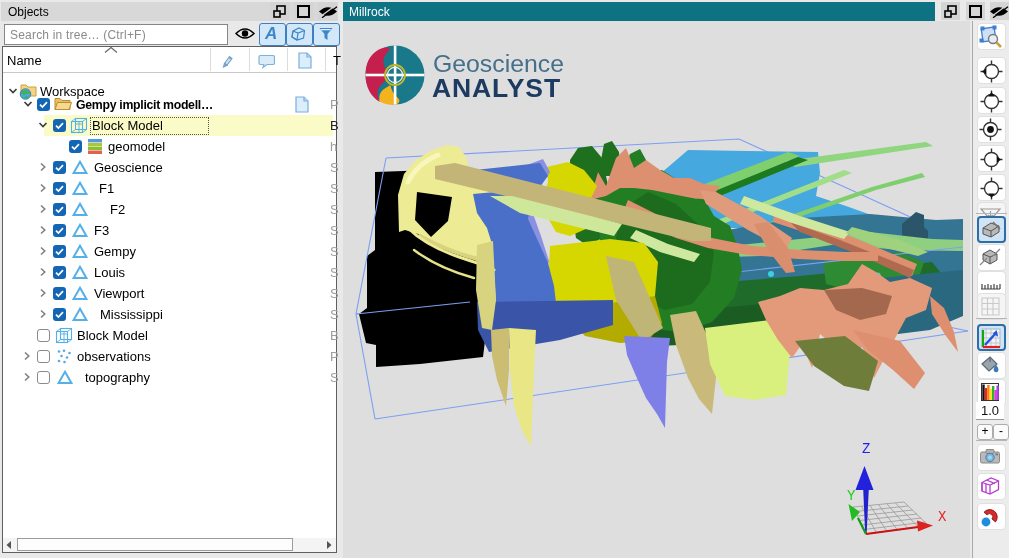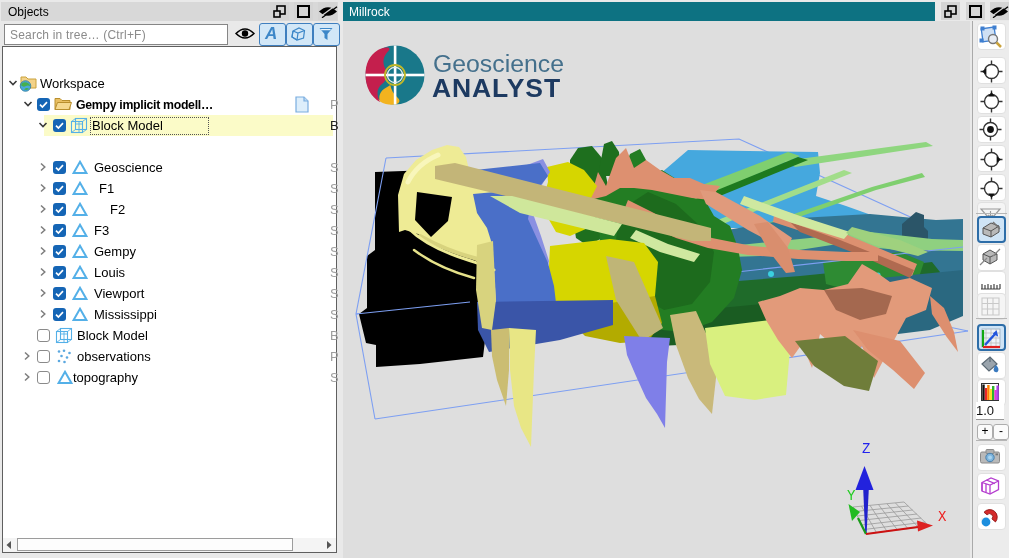--- a/index.html
+++ b/index.html
@@ -49,22 +49,47 @@
 <div class="tbtn" style="left:294px" id="bmax1"></div>
 <div class="tbtn" style="left:318px" id="beye1"></div>
 <div id="search" class="abs">
     <span>Search in tree… (Ctrl+F)</span>
   </div>
 <div id="eyebtn" class="abs" style="left:231px;top:23px;width:26px;height:21px;"></div>
 <div class="bluebtn" style="left:259px" id="bbA"></div>
 <div class="bluebtn" style="left:286px" id="bbCube"></div>
 <div class="bluebtn" style="left:313px" id="bbFun"></div>
 <div id="panel" class="abs">
+  <div id="phead">
+    <span style="position:absolute;left:4px;top:6px;font-size:13px;">Name</span>
+    <svg style="position:absolute;left:101px;top:0px" width="14" height="6" viewBox="0 0 14 6">
+        <path d="M1 5.5 L7 0.5 L13 5.5" fill="none" stroke="#6e6e6e" stroke-width="1.3"></path>
+      </svg>
+    <div class="colline" style="left:207px"></div>
+    <div class="colline" style="left:246px"></div>
+    <div class="colline" style="left:284px"></div>
+    <div class="colline" style="left:322px"></div>
+    <svg style="position:absolute;left:216px;top:7px" width="15" height="15" viewBox="0 0 15 15">
+        <g fill="#cfe3f3" stroke="#6f9fca" stroke-width="1.1">
+          <path d="M5.5 9.5 L10.5 2.5 L13 4.5 L8 11 Z"></path>
+          <path d="M5.5 9.5 L4.5 13 L8 11.3 Z" fill="#9db8d0"></path>
+        </g>
+        <circle cx="11" cy="4.2" r="0.9" fill="#6f9fca"></circle>
+      </svg>
+    <svg style="position:absolute;left:255px;top:7px" width="17" height="15" viewBox="0 0 17 15">
+        <path d="M2 1.5 h13 a1.5 1.5 0 0 1 1.5 1.5 v6 a1.5 1.5 0 0 1 -1.5 1.5 h-6 l-4 3 l0.8 -3 h-3.3 a1.5 1.5 0 0 1 -1.5 -1.5 v-6 a1.5 1.5 0 0 1 1.5 -1.5 Z" fill="#d9ecf8" stroke="#7fb2dd" stroke-width="1.2"></path>
+      </svg>
+    <svg style="position:absolute;left:295px;top:5px" width="14" height="17" viewBox="0 0 14 17">
+        <path d="M1 1 L9 1 L13 5 L13 16 L1 16 Z" fill="#ddeefb" stroke="#7aade0" stroke-width="1.2"></path>
+        <path d="M9 1 L9 5 L13 5" fill="none" stroke="#7aade0" stroke-width="1.2"></path>
+      </svg>
+    <span style="position:absolute;left:330px;top:6px;font-size:13px;">T</span>
+  </div>
   <div id="rows" style="position:absolute;left:-3px;top:26px;width:336px;height:400px;">
-      <div class="row" style="top:0px">
+      <div class="row" style="top:8px">
         <svg class="exp" style="left:8px" width="10" height="10" viewBox="0 0 10 10">
           <path d="M1.5 3 L5 6.5 L8.5 3" fill="none" stroke="#3b3b3b" stroke-width="1.6"></path>
         </svg>
         <svg class="exp" style="left:19px;top:1px" width="19" height="18" viewBox="0 0 19 18">
           <path d="M2 3 L7 3 L9 5 L17 5 L17 14 L2 14 Z" fill="#f3d289" stroke="#caa23c" stroke-width="1"></path>
           <circle cx="6.5" cy="12" r="5.3" fill="#4aa8dc"></circle>
           <path d="M2.5 9.5 Q5 7.5 8 8.5 Q11 9.5 11.3 12.5 Q9 11 7 12 Q4.5 13.5 2.2 11.5 Z" fill="#46b04e"></path>
           <path d="M5 15.5 Q7.5 16.5 10 15 Q9 13.5 7 14 Z" fill="#46b04e"></path>
           <circle cx="6.5" cy="12" r="5.3" fill="none" stroke="#2f7d99" stroke-width="0.8"></circle>
         </svg>
@@ -99,20 +124,33 @@
         <svg class="exp" style="left:70px;top:2px" width="18" height="17" viewBox="0 0 18 17">
           <g fill="none" stroke="#54b0e8" stroke-width="1.1">
             <rect x="1.5" y="4.5" width="11" height="11"></rect>
             <rect x="5.5" y="1.5" width="11" height="11"></rect>
             <path d="M1.5 4.5 L5.5 1.5 M12.5 4.5 L16.5 1.5 M1.5 15.5 L5.5 12.5 M12.5 15.5 L16.5 12.5 M5.5 7 L12.5 7 M9 4.5 L9 15.5 M5.5 1.5 L5.5 12.5 M12.5 4.5 L12.5 15.5" stroke-width="0.9"></path>
           </g>
         </svg>
         <span class="txt" style="left:90px;border:1px dotted #555;padding:0 2px 1px 1px;top:2px;width:114px;">Block Model</span>
         <span class="typ" style="color:#222">B</span>
       </div>
+<div class="row" style="top:63px">
+        <span class="chk on" style="left:69px"><svg width="13" height="13" viewBox="0 0 13 13">
+            <path d="M3 6.6 L5.4 9 L10 4.2" fill="none" stroke="#fff" stroke-width="1.7"></path>
+          </svg></span>
+        <svg class="exp" style="left:87px;top:2px" width="16" height="17" viewBox="0 0 16 17">
+          <rect x="1" y="1" width="14" height="3.4" fill="#5599d8"></rect>
+          <rect x="1" y="5" width="14" height="3.4" fill="#a9c838"></rect>
+          <rect x="1" y="8.8" width="14" height="3.4" fill="#8cbe34"></rect>
+          <rect x="1" y="12.6" width="14" height="3.4" fill="#e2604e"></rect>
+        </svg>
+        <span class="txt" style="left:108px">geomodel</span>
+        <span class="typ">h</span>
+      </div>
 <div class="row" style="top:84px">
         <svg class="exp" style="left:38px" width="10" height="10" viewBox="0 0 10 10">
           <path d="M3 1.5 L6.8 5 L3 8.5" fill="none" stroke="#7d7d7d" stroke-width="1.5"></path>
         </svg>
         <span class="chk on" style="left:53px"><svg width="13" height="13" viewBox="0 0 13 13">
             <path d="M3 6.6 L5.4 9 L10 4.2" fill="none" stroke="#fff" stroke-width="1.7"></path>
           </svg></span>
         <svg class="exp" style="left:72px;top:3px" width="16" height="15" viewBox="0 0 16 15">
           <path d="M8 1.8 L14.4 13 L1.6 13 Z" fill="none" stroke="#54b0e8" stroke-width="2"></path>
         </svg>
@@ -200,21 +238,21 @@
 <div class="row" style="top:231px">
         <svg class="exp" style="left:38px" width="10" height="10" viewBox="0 0 10 10">
           <path d="M3 1.5 L6.8 5 L3 8.5" fill="none" stroke="#7d7d7d" stroke-width="1.5"></path>
         </svg>
         <span class="chk on" style="left:53px"><svg width="13" height="13" viewBox="0 0 13 13">
             <path d="M3 6.6 L5.4 9 L10 4.2" fill="none" stroke="#fff" stroke-width="1.7"></path>
           </svg></span>
         <svg class="exp" style="left:72px;top:3px" width="16" height="15" viewBox="0 0 16 15">
           <path d="M8 1.8 L14.4 13 L1.6 13 Z" fill="none" stroke="#54b0e8" stroke-width="2"></path>
         </svg>
-        <span class="txt" style="left:94px">Mississippi</span>
+        <span class="txt" style="left:100px">Mississippi</span>
         <span class="typ">S</span>
       </div>
 <div class="row" style="top:252px">
         <span class="chk off" style="left:37px"></span>
         <svg class="exp" style="left:55px;top:2px" width="18" height="17" viewBox="0 0 18 17">
           <g fill="none" stroke="#54b0e8" stroke-width="1.1">
             <rect x="1.5" y="4.5" width="11" height="11"></rect>
             <rect x="5.5" y="1.5" width="11" height="11"></rect>
             <path d="M1.5 4.5 L5.5 1.5 M12.5 4.5 L16.5 1.5 M1.5 15.5 L5.5 12.5 M12.5 15.5 L16.5 12.5 M5.5 7 L12.5 7 M9 4.5 L9 15.5 M5.5 1.5 L5.5 12.5 M12.5 4.5 L12.5 15.5" stroke-width="0.9"></path>
           </g>
@@ -242,21 +280,21 @@
         <span class="typ">P</span>
       </div>
 <div class="row" style="top:294px">
         <svg class="exp" style="left:22px" width="10" height="10" viewBox="0 0 10 10">
           <path d="M3 1.5 L6.8 5 L3 8.5" fill="none" stroke="#7d7d7d" stroke-width="1.5"></path>
         </svg>
         <span class="chk off" style="left:37px"></span>
         <svg class="exp" style="left:57px;top:3px" width="16" height="15" viewBox="0 0 16 15">
           <path d="M8 1.8 L14.4 13 L1.6 13 Z" fill="none" stroke="#54b0e8" stroke-width="2"></path>
         </svg>
-        <span class="txt" style="left:73px">topography</span>
+        <span class="txt" style="left:85px">topography</span>
         <span class="typ">S</span>
       </div>
     </div>
 </div>
 
 <div id="vtitle" class="abs">
     <span>Millrock</span>
   </div>
 <div class="tbtn" style="left:941px" id="bfloat2"></div>
 <div class="tbtn" style="left:966px" id="bmax2"></div>
@@ -471,21 +509,21 @@
         <g stroke-width="2.4">
           <line x1="5.5" y1="4.5" x2="5.5" y2="20" stroke="#111"></line>
           <line x1="8" y1="8" x2="8" y2="20" stroke="#e8262a"></line>
           <line x1="10.4" y1="5" x2="10.4" y2="20" stroke="#ff7f00"></line>
           <line x1="12.8" y1="9" x2="12.8" y2="20" stroke="#ffe12b"></line>
           <line x1="15.2" y1="6" x2="15.2" y2="20" stroke="#2db32d"></line>
           <line x1="17.6" y1="10" x2="17.6" y2="20" stroke="#e934d8"></line>
           <line x1="19.6" y1="5.5" x2="19.6" y2="20" stroke="#ad42e8"></line>
         </g>
       </svg></div>
-<div style="position:absolute;left:3px;top:381px;width:28px;height:17px;background:#fff;border-bottom:1px solid #999;font-size:13px;color:#111;line-height:17px;">1.0</div>
+<div style="position:absolute;left:3px;top:381px;width:28px;height:17px;background:#fff;border-bottom:1px solid #999;font-size:13px;color:#111;text-align:center;line-height:17px;">1.0</div>
 <div style="position:absolute;left:4px;top:403px;width:14px;height:14px;background:#fbfbfb;border:1px solid #adadad;border-radius:3px;font-size:12px;text-align:center;line-height:12px;">+</div>
 <div style="position:absolute;left:20px;top:403px;width:14px;height:14px;background:#fbfbfb;border:1px solid #adadad;border-radius:3px;font-size:12px;text-align:center;line-height:12px;">-</div>
 <div class="tsep" style="top:419px"></div>
 <div class="tb" style="top:423px;height:27px"><svg width="24" height="24" viewBox="0 0 24 24">
         <rect x="2.5" y="7" width="19" height="11" rx="1.5" fill="#b9b9b9" stroke="#8a8a8a"></rect>
         <rect x="8" y="4.5" width="8" height="4" rx="1" fill="#b0b0b0" stroke="#8a8a8a"></rect>
         <circle cx="12" cy="12.5" r="4.2" fill="#7db4dd" stroke="#4a80ab"></circle>
         <circle cx="12" cy="12.5" r="2" fill="#a8d4f0"></circle>
         <rect x="17.5" y="8.5" width="2.5" height="1.8" fill="#777"></rect>
       </svg></div>

